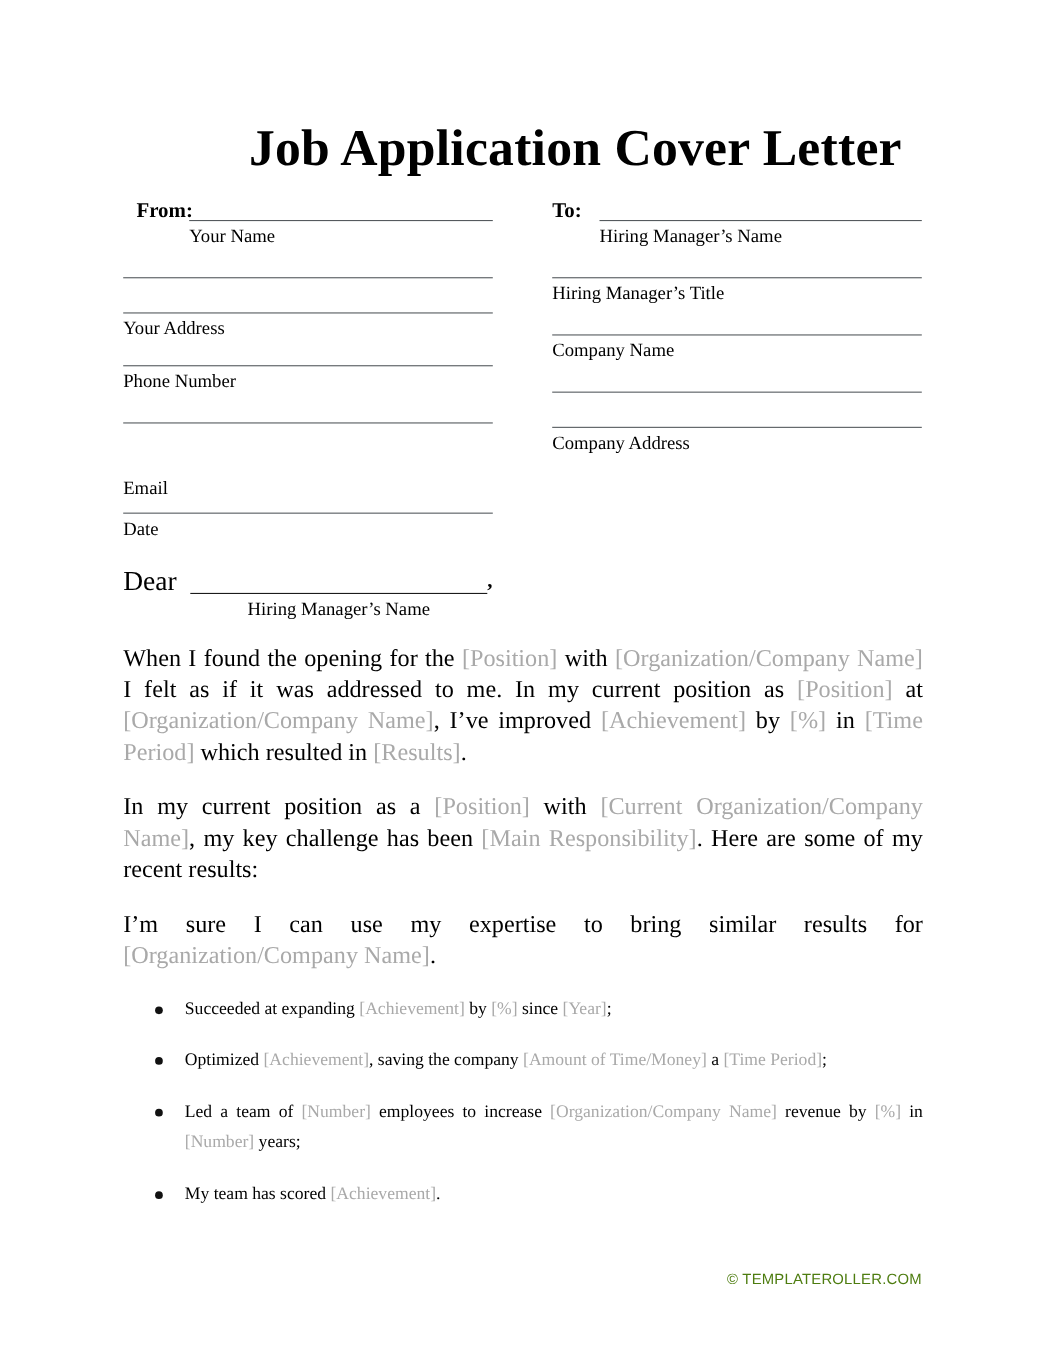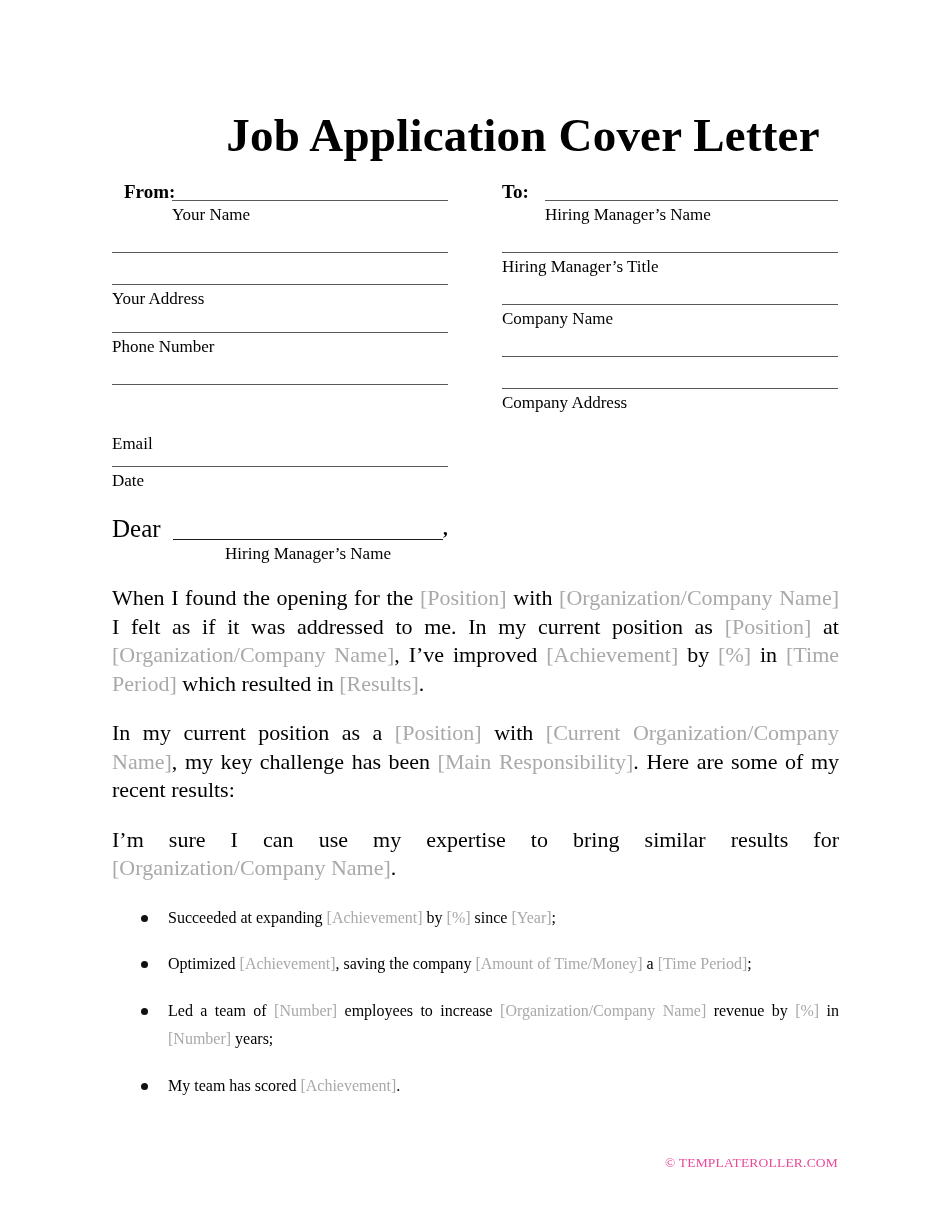--- a/index.html
+++ b/index.html
@@ -163,24 +163,24 @@
     height: 7px;
     background: #111;
     border-radius: 50%;
   }
 
   
   .footer-link {
     position: absolute;
     right: 112px;
     top: 1155px;
-    font-family: Liberation Serif, serif;
+    font-family: Liberation Sans, sans-serif;
     font-size: 13.5px;
     letter-spacing: 0.2px;
-    color: #ec4899;
+    color: #4d7c0f;
     text-decoration: none;
     white-space: nowrap;
   }
 </style>
 </head>
 <body>
 
 <div class="page">
 
   <div class="doc-title">Job Application Cover Letter</div>

